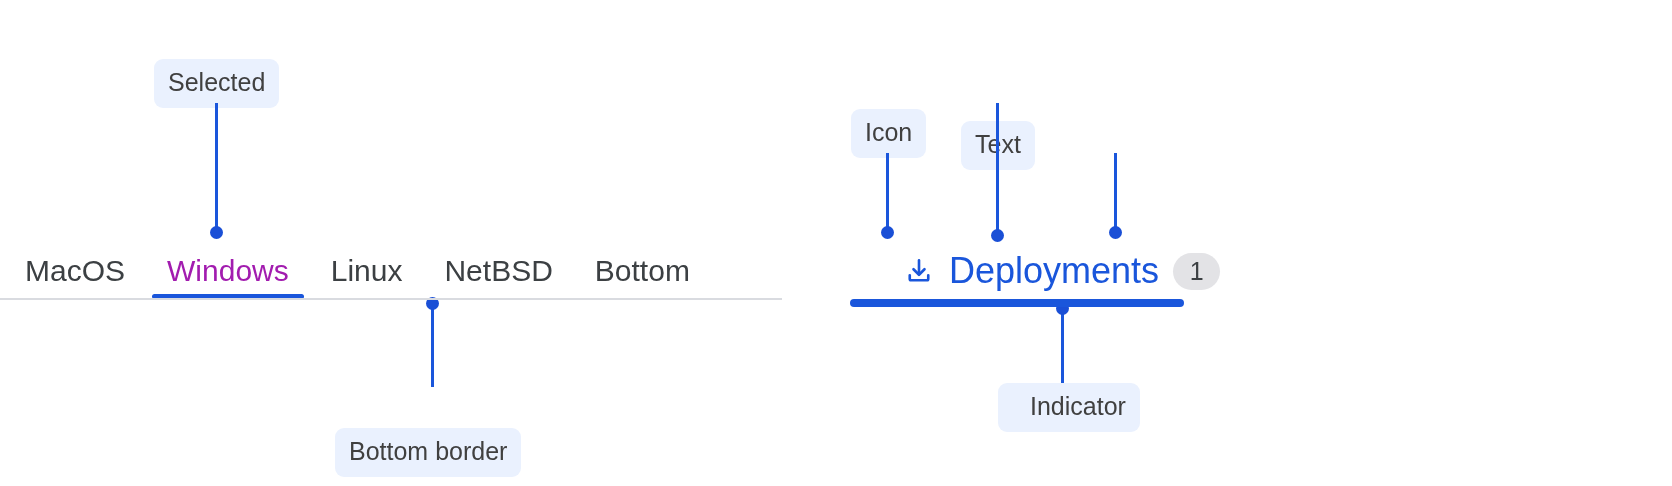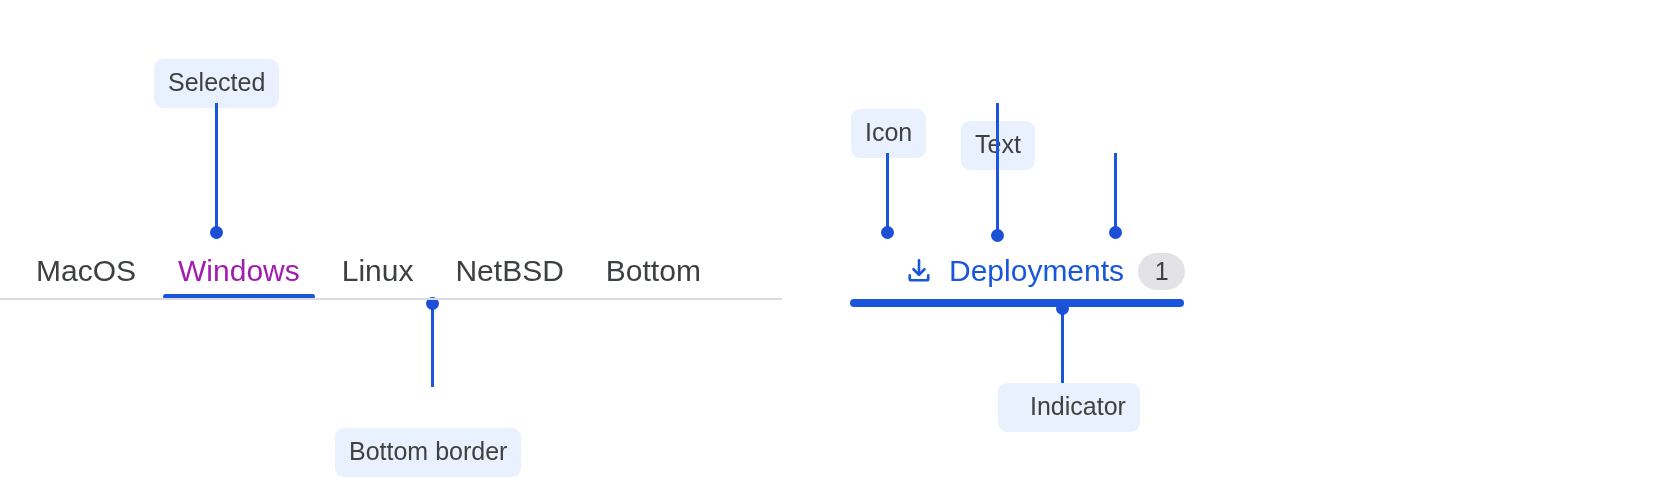--- a/index.html
+++ b/index.html
@@ -47,21 +47,21 @@
   
   #tabbar-left {
     position: absolute;
     left: 0;
     top: 243px;
     width: 782px;
     height: 60px;
   }
   #tabbar-left .tabs {
     position: absolute;
-    left: 15px;
+    left: 4px;
     top: 0;
     display: flex;
     align-items: flex-end;
   }
   #tabbar-left .tab {
     position: relative;
     font-size: 30px;
     color: #3c4043;
     padding: 0 21px;
     height: 56px;
@@ -114,21 +114,21 @@
   }
   #tabbar-right .tab-icon {
     display: flex;
     align-items: center;
     justify-content: center;
     width: 32px;
     height: 32px;
     color: #1a56db;
   }
   #tabbar-right .tab-text {
-    font-size: 30px;
+    font-size: 36px;
     color: #1a56db;
     font-family: "Liberation Sans", sans-serif;
     line-height: 1;
   }
   #tabbar-right .tab-count {
     display: inline-flex;
     align-items: center;
     justify-content: center;
     min-width: 25px;
     height: 37px;

